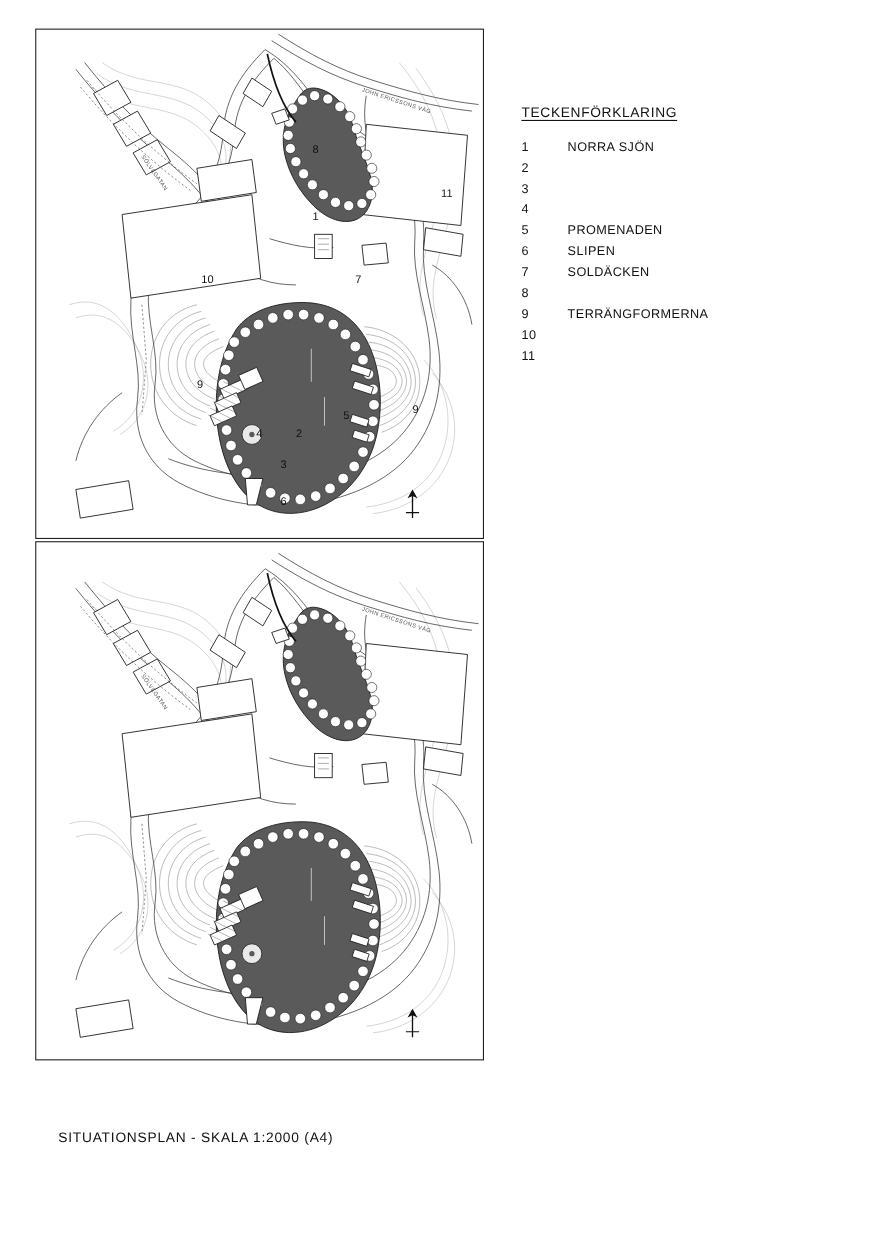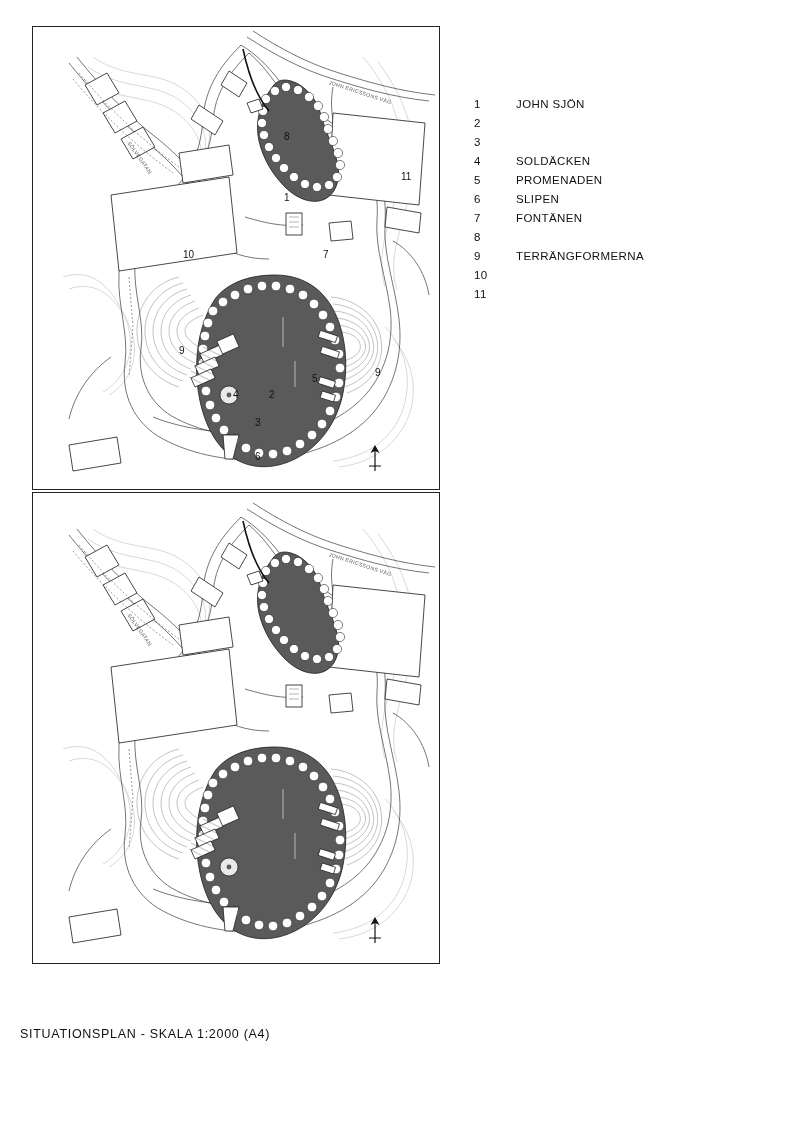--- a/index.html
+++ b/index.html
@@ -47,21 +47,21 @@
     font-size: 11.5px;
     letter-spacing: 0.4px;
     line-height: 19px;
   }
   .legend-num { width: 42px; flex: none; }
   .legend-label { flex: 1; }
 
   
   #caption {
     position: absolute;
-    left: 20px;
+    left: 53px;
     top: 1027px;
     font-size: 12.5px;
     letter-spacing: 0.7px;
   }
 
   
   .mlabel {
     position: absolute;
     font-size: 10px;
     color: #111;
@@ -307,46 +307,46 @@
   <svg class="plan-svg" viewBox="0 0 406 470" preserveAspectRatio="none">
     <use href="#planArt" x="0" y="6"></use>
     <use href="#northArrow" x="336" y="424"></use>
   </svg>
 
   <div class="street" style="left:296px; top:58px; transform: rotate(18deg); transform-origin: left center;">JOHN ERICSSONS VÄG</div>
   <div class="street" style="left:96px; top:118px; transform: rotate(55deg); transform-origin: left center;">SÖLVEGATAN</div>
 </div>
 
 <div id="legend">
+  <div id="legend-title">TECKENFÖRKLARING</div>
 
   <div class="legend-row">
     <span class="legend-num">1</span>
-    <span class="legend-label">JOHN SJÖN</span>
+    <span class="legend-label">NORRA SJÖN</span>
   </div>
   <div class="legend-row">
     <span class="legend-num">2</span>
   </div>
   <div class="legend-row">
     <span class="legend-num">3</span>
   </div>
   <div class="legend-row">
     <span class="legend-num">4</span>
-    <span class="legend-label">SOLDÄCKEN</span>
   </div>
   <div class="legend-row">
     <span class="legend-num">5</span>
     <span class="legend-label">PROMENADEN</span>
   </div>
   <div class="legend-row">
     <span class="legend-num">6</span>
     <span class="legend-label">SLIPEN</span>
   </div>
   <div class="legend-row">
     <span class="legend-num">7</span>
-    <span class="legend-label">FONTÄNEN</span>
+    <span class="legend-label">SOLDÄCKEN</span>
   </div>
   <div class="legend-row">
     <span class="legend-num">8</span>
   </div>
   <div class="legend-row">
     <span class="legend-num">9</span>
     <span class="legend-label">TERRÄNGFORMERNA</span>
   </div>
   <div class="legend-row">
     <span class="legend-num">10</span>

